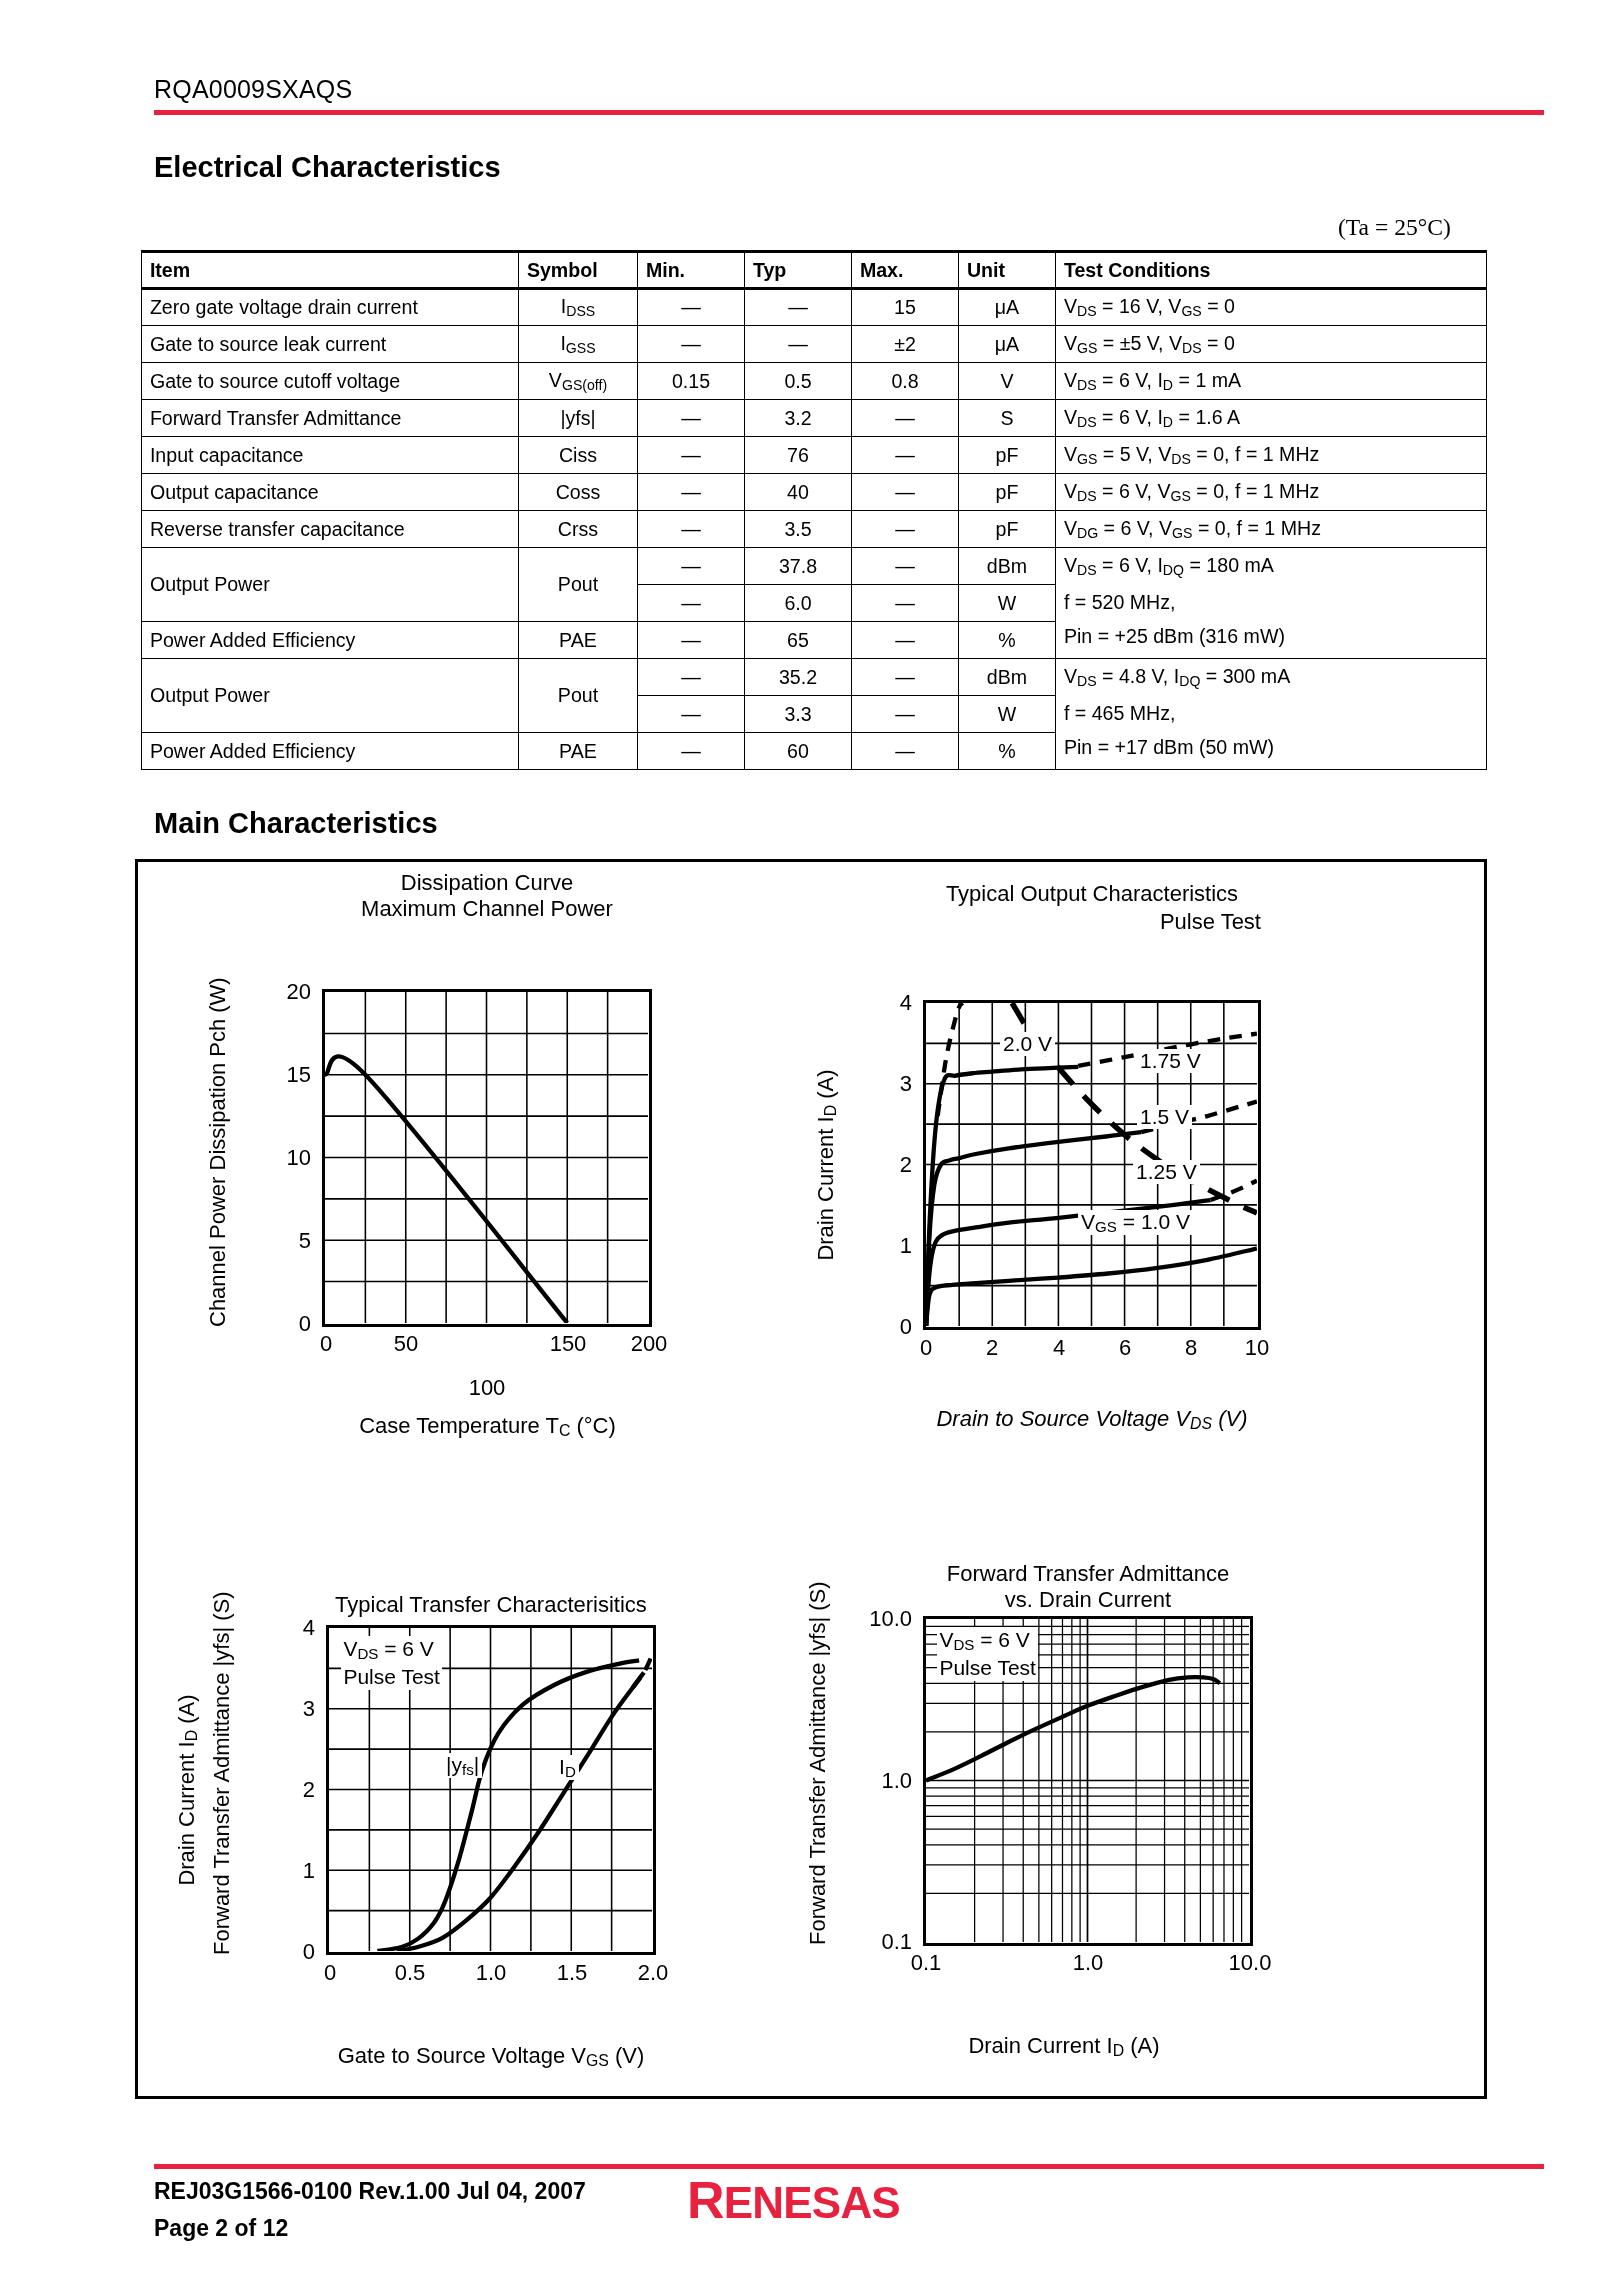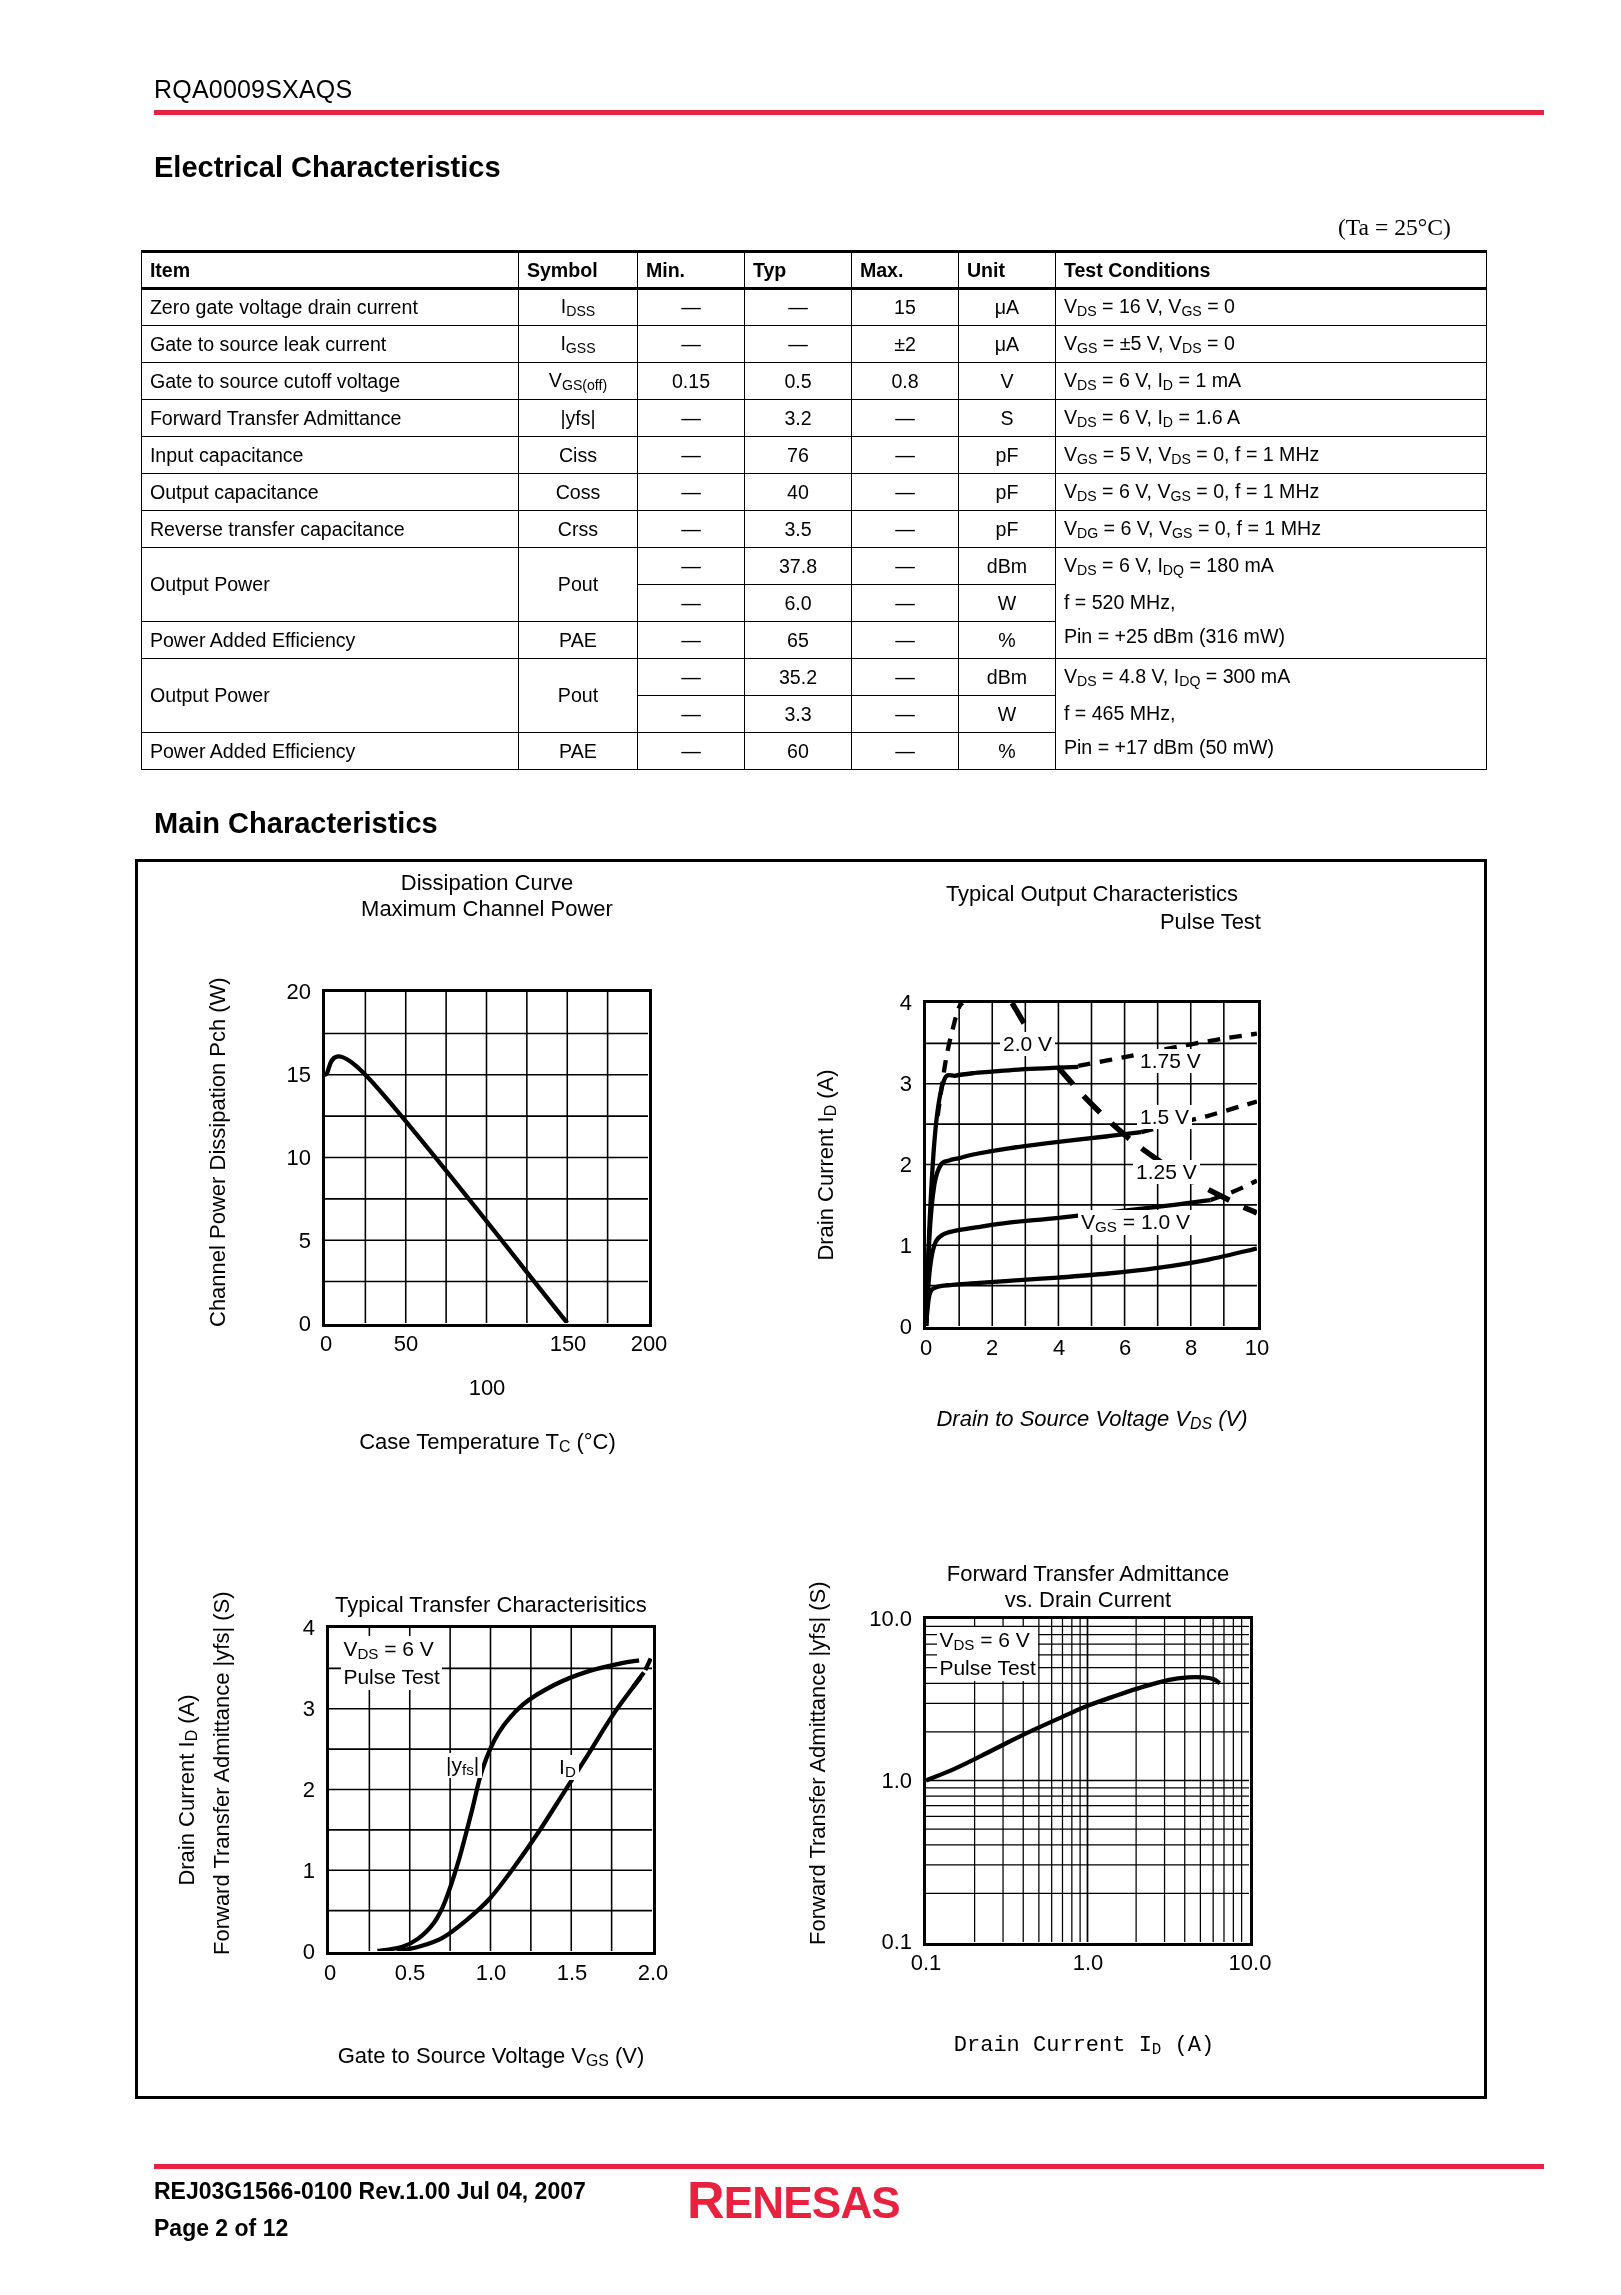--- a/index.html
+++ b/index.html
@@ -243,21 +243,21 @@
         <div class="tickx" style="left: 188px; top: 469px;">0</div>
         <div class="tickx" style="left: 268px; top: 469px;">50</div>
         <div class="tickx" style="left: 349px; top: 481px; margin-top: 32px;">100</div>
         <div class="tickx" style="left: 430px; top: 469px;">150</div>
         <div class="tickx" style="left: 511px; top: 469px;">200</div>
         <div class="ticky" style="left: 98px; width: 75px; top: 462px;">0</div>
         <div class="ticky" style="left: 98px; width: 75px; top: 379px;">5</div>
         <div class="ticky" style="left: 98px; width: 75px; top: 296px;">10</div>
         <div class="ticky" style="left: 98px; width: 75px; top: 213px;">15</div>
         <div class="ticky" style="left: 98px; width: 75px; top: 130px;">20</div>
-        <div class="axlabel" style="left: 27.5px; width: 644px; top: 551px; margin-top: 16px;">Case Temperature   T<sub>C</sub>  (°C)</div>
+        <div class="axlabel" style="left: 27.5px; width: 644px; top: 551px;">Case Temperature   T<sub>C</sub>  (°C)</div>
         <div class="ylabel" style="left: 67px; top: 465px; width: 338px; text-align: center;">Channel Power Dissipation   Pch  (W)</div>
       </div>
       <div class="chart" style="left: 0px; top: 0px; width: 100%; height: 100%; position: absolute;">
         <div class="ctitle" style="left: 644px; top: 19px; width: 620px;">Typical Output Characteristics</div>
         <div class="ctitle" style="left: 887px; top: 47px; width: 236px; text-align: right;">Pulse Test</div>
         <div class="plot" style="left: 785px; top: 138px; width: 338px; height: 330px;">
           <svg width="331" height="323" viewBox="0 0 422 412" style="position: absolute; left: 0px; top: 0px;">
             <g>
               <line x1="42.2" y1="0" x2="42.2" y2="412" stroke="#000" stroke-width="2"></line>
               <line x1="84.4" y1="0" x2="84.4" y2="412" stroke="#000" stroke-width="2"></line>
@@ -402,21 +402,21 @@
               <path d="M 0.00 206.00 C 6.05 203.53, 24.52 196.42, 36.27 191.19 C 48.03 185.96, 59.24 180.25, 70.54 174.63 C 81.84 169.01, 93.06 162.96, 104.06 157.48 C 115.06 152.01, 124.86 147.24, 136.53 141.78 C 148.20 136.32, 162.51 129.92, 174.09 124.74 C 185.67 119.57, 194.64 115.23, 206.00 110.75 C 217.36 106.26, 230.52 101.87, 242.27 97.84 C 254.03 93.81, 265.24 89.94, 276.54 86.56 C 287.84 83.19, 300.42 79.63, 310.06 77.61 C 319.70 75.60, 327.15 74.99, 334.39 74.47 C 341.63 73.95, 348.18 74.12, 353.50 74.47 C 358.81 74.82, 362.74 75.30, 366.30 76.55 C 369.85 77.80, 373.40 81.07, 374.83 81.98" fill="none" stroke="#000" stroke-width="5.5" stroke-linecap="butt" stroke-linejoin="round"></path>
             </g>
           </svg>
         </div>
         <div class="tickx" style="left: 788px; top: 1088px;">0.1</div>
         <div class="tickx" style="left: 950px; top: 1088px;">1.0</div>
         <div class="tickx" style="left: 1112px; top: 1088px;">10.0</div>
         <div class="ticky" style="left: 699px; width: 75px; top: 1080px;">0.1</div>
         <div class="ticky" style="left: 699px; width: 75px; top: 919px;">1.0</div>
         <div class="ticky" style="left: 699px; width: 75px; top: 757px;">10.0</div>
-        <div class="axlabel" style="left: 624px; width: 644px; top: 1171px; font-family: Liberation Mono, monospace;">Drain Current   I<sub>D</sub>  (A)</div>
+        <div class="axlabel" style="left: 604px; width: 644px; top: 1171px;">Drain Current   I<sub>D</sub>  (A)</div>
         <div class="ylabel" style="left: 667px; top: 1083px; width: 330px; text-align: center;">Forward Transfer Admittance   |yfs|  (S)</div>
         <div class="note" style="left: 799px; top: 765px;">
           <div>V<sub>DS</sub> = 6 V</div>
           <div>Pulse Test</div>
         </div>
       </div>
     </div>
 
   <div id="ftr-rule"></div>
   <div id="ftr-l1">REJ03G1566-0100  Rev.1.00  Jul 04, 2007</div>

